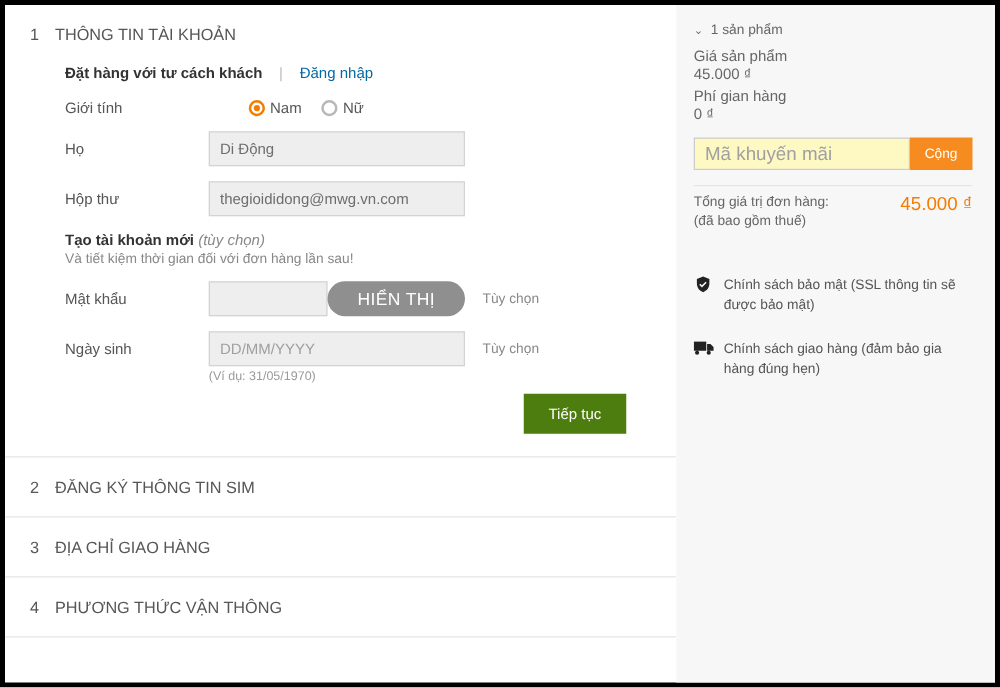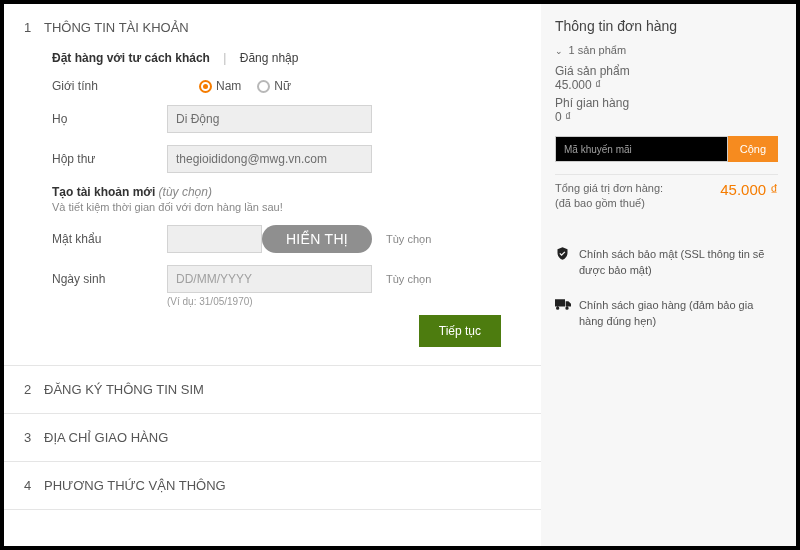--- a/index.html
+++ b/index.html
@@ -8,21 +8,21 @@
     .main { flex:1; overflow:hidden; }
     .side { width:255px; background:#f7f7f7; padding:14px 18px 14px 14px; font-size:12px; color:#555; }
     .step { border-bottom:1px solid #e5e5e5; }
     .step-hdr { display:flex; align-items:center; padding:16px 0 16px 20px; font-size:13px; color:#565656; }
     .step-hdr .num { width:20px; }
     .step.active .step-hdr { padding-bottom:10px; }
     .step-body { padding:0 40px 18px 48px; font-size:12px; color:#555; }
     .modes { margin:6px 0 14px; font-size:12px; }
     .modes .guest { font-weight:600; color:#333; }
     .modes .sep { margin:0 10px; color:#bbb; }
-    .modes .login { color:#404040; cursor:pointer; }
+    .modes .login { color:#0369a1; cursor:pointer; }
     .row { display:flex; align-items:center; margin-bottom:12px; }
     .lbl { width:115px; font-size:12px; color:#555; }
     .ctl { width:205px; }
     .opt { font-size:11px; color:#888; margin-left:14px; }
     input[type=text],input[type=password] { width:100%; height:28px; background:#eee; border:1px solid #d3d3d3; padding:0 8px; font-size:12px; color:#6e6e6e; outline:none; }
     input::placeholder { color:#a0a0a0; }
     .gender { display:flex; align-items:center; gap:16px;margin-left:32px; }
     .radio { display:flex; align-items:center; gap:4px; color:#555; cursor:pointer; }
     .rcirc { width:13px; height:13px; border-radius:50%; border:2px solid #b8b8b8; position:relative; }
     .rcirc.sel { border-color:#f57c00; }
@@ -35,21 +35,21 @@
     .pw-toggle { background:#8f8f8f; color:#fff; font-size:14px; padding:0 24px; display:flex; align-items:center; cursor:pointer; letter-spacing:.3px;border-radius:14px; }
     .hint { font-size:10px; color:#9a9a9a; margin:3px 0 0 115px; }
     .actions { display:flex; justify-content:flex-end; margin-top:8px; }
     .btn-primary { background:#4d7c0f; color:#fff; border:none; font-size:12px; padding:9px 20px; cursor:pointer; }
     .side h3 { font-size:14px; font-weight:500; color:#444; margin-bottom:10px; }
     .expand { font-size:11px; color:#666; margin-bottom:6px; cursor:pointer; }
     .chev { display:inline-block; transform:rotate(0); font-size:9px; margin-right:3px; }
     .pricelines { margin-bottom:10px; }
     .pl { display:flex; justify-content:space-between; font-size:12px; color:#666; padding:2px 0;flex-direction:column; }
     .promo { display:flex; margin:8px 0 12px; }
-    .promo input { flex:1; height:26px; background:#000000; border:1px solid #ccc; font-size:10px; padding:0 8px; }
+    .promo input { flex:1; height:26px; background:#fef9c3; border:1px solid #ccc; font-size:15px; padding:0 8px; }
     .promo button { background:#f68b1f; color:#fff; border:none; padding:0 12px; font-size:11px; cursor:pointer; }
     .total-row { display:flex; justify-content:space-between; align-items:flex-start; padding:6px 0 16px; border-top:1px solid #e5e5e5; margin-top:6px; }
     .total-lbl { font-size:11px; color:#666; line-height:1.4; }
     .total-val { font-size:15px; color:#f57c00; font-weight:500; }
     .policy { display:flex; gap:8px; font-size:11px; color:#555; line-height:1.5; margin:18px 0 10px; }
     .picon { flex:0 0 16px; height:16px; }
     .shield { width:15px; height:15px; fill:#222; }
     .truck { width:16px; height:11px; fill:#222; margin-top:2px; }
   </style>
 </head>
@@ -138,21 +138,20 @@
     <div class="step">
       <div class="step-hdr">
         <span class="num">4</span>
         <span>PHƯƠNG THỨC VẬN THÔNG</span>
       </div>
     </div>
 
   </div>
 
   <div class="side">
-    <h3>Thông tin đơn hàng</h3>
     <div class="expand">
       <span class="chev">⌄</span>
       <span>1 sản phẩm</span>
     </div>
     <div class="pricelines">
       <div class="pl">
         <span>Giá sản phẩm</span>
         <span>45.000 ₫</span>
       </div>
       <div class="pl">

